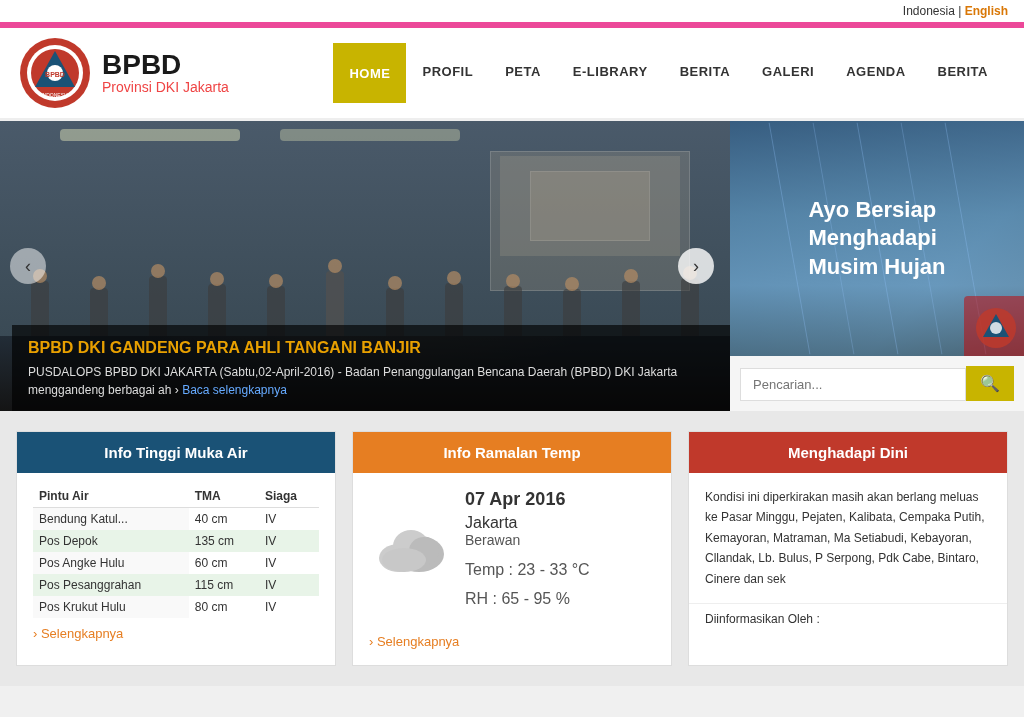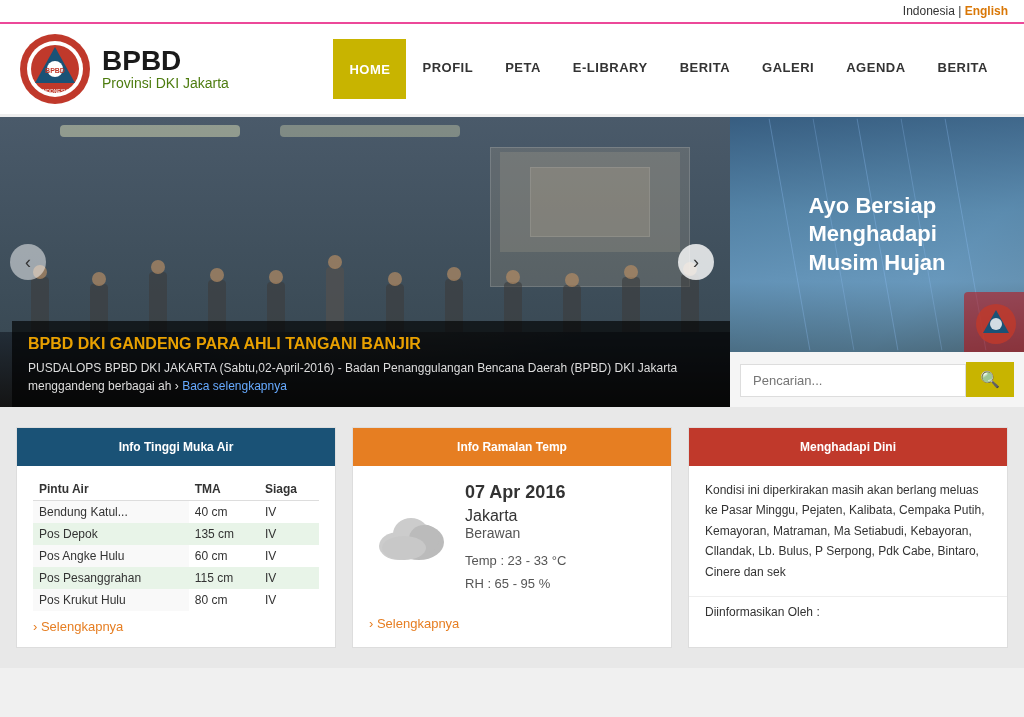--- a/index.html
+++ b/index.html
@@ -5,21 +5,21 @@
     * { margin: 0; padding: 0; box-sizing: border-box; }
     body { font-family: Arial, sans-serif; font-size: 14px; background: #f0f0f0; width: 1024px; }
 
     
     .lang-bar {
       background: #fff;
       text-align: right;
       padding: 4px 16px;
       font-size: 12px;
       color: #333;
-      border-bottom: 2px solid #ec4899;
+      border-bottom: 6px solid #ec4899;
     }
     .lang-bar a { color: #333; text-decoration: none; }
     .lang-bar .lang-en { color: #d97706; font-weight: bold; }
 
     
     .header {
       background: #fff;
       display: flex;
       align-items: center;
       padding: 10px 20px;
@@ -43,21 +43,21 @@
       flex-shrink: 0;
     }
     .logo-text h1 {
       font-size: 28px;
       font-weight: bold;
       color: #1a1a1a;
       line-height: 1;
     }
     .logo-text p {
       font-size: 14px;
-      color: #4d7c0f;
+      color: #ef4444;
     }
 
     
     nav {
       display: flex;
       align-items: stretch;
       gap: 0;
       margin-left: auto;
     }
     nav a {
@@ -225,21 +225,21 @@
       background: #fff;
       border: 1px solid #ddd;
       overflow: hidden;
     }
     .info-card + .info-card {
       margin-left: 16px;
     }
     .card-header {
       padding: 12px 16px;
       text-align: center;
-      font-size: 12px;
+      font-size: 15px;
       font-weight: bold;
       color: #fff;
     }
     .card-header.blue { background: #1a5276; }
     .card-header.orange { background: #e67e22; }
     .card-header.red { background: #c0392b; }
 
     .card-body {
       padding: 12px 16px;
     }
@@ -298,21 +298,21 @@
       font-size: 16px;
       font-weight: normal;
       color: #333;
     }
     .weather-cond {
       font-size: 14px;
       color: #555;
       margin-bottom: 8px;
     }
     .weather-detail {
-      font-size: 13px;
+      font-size: 16px;
       color: #555;
       line-height: 1.8;
     }
     .weather-link {
       display: block;
       color: #e67e22;
       text-decoration: none;
       font-size: 13px;
       padding: 4px 16px 16px;
     }

